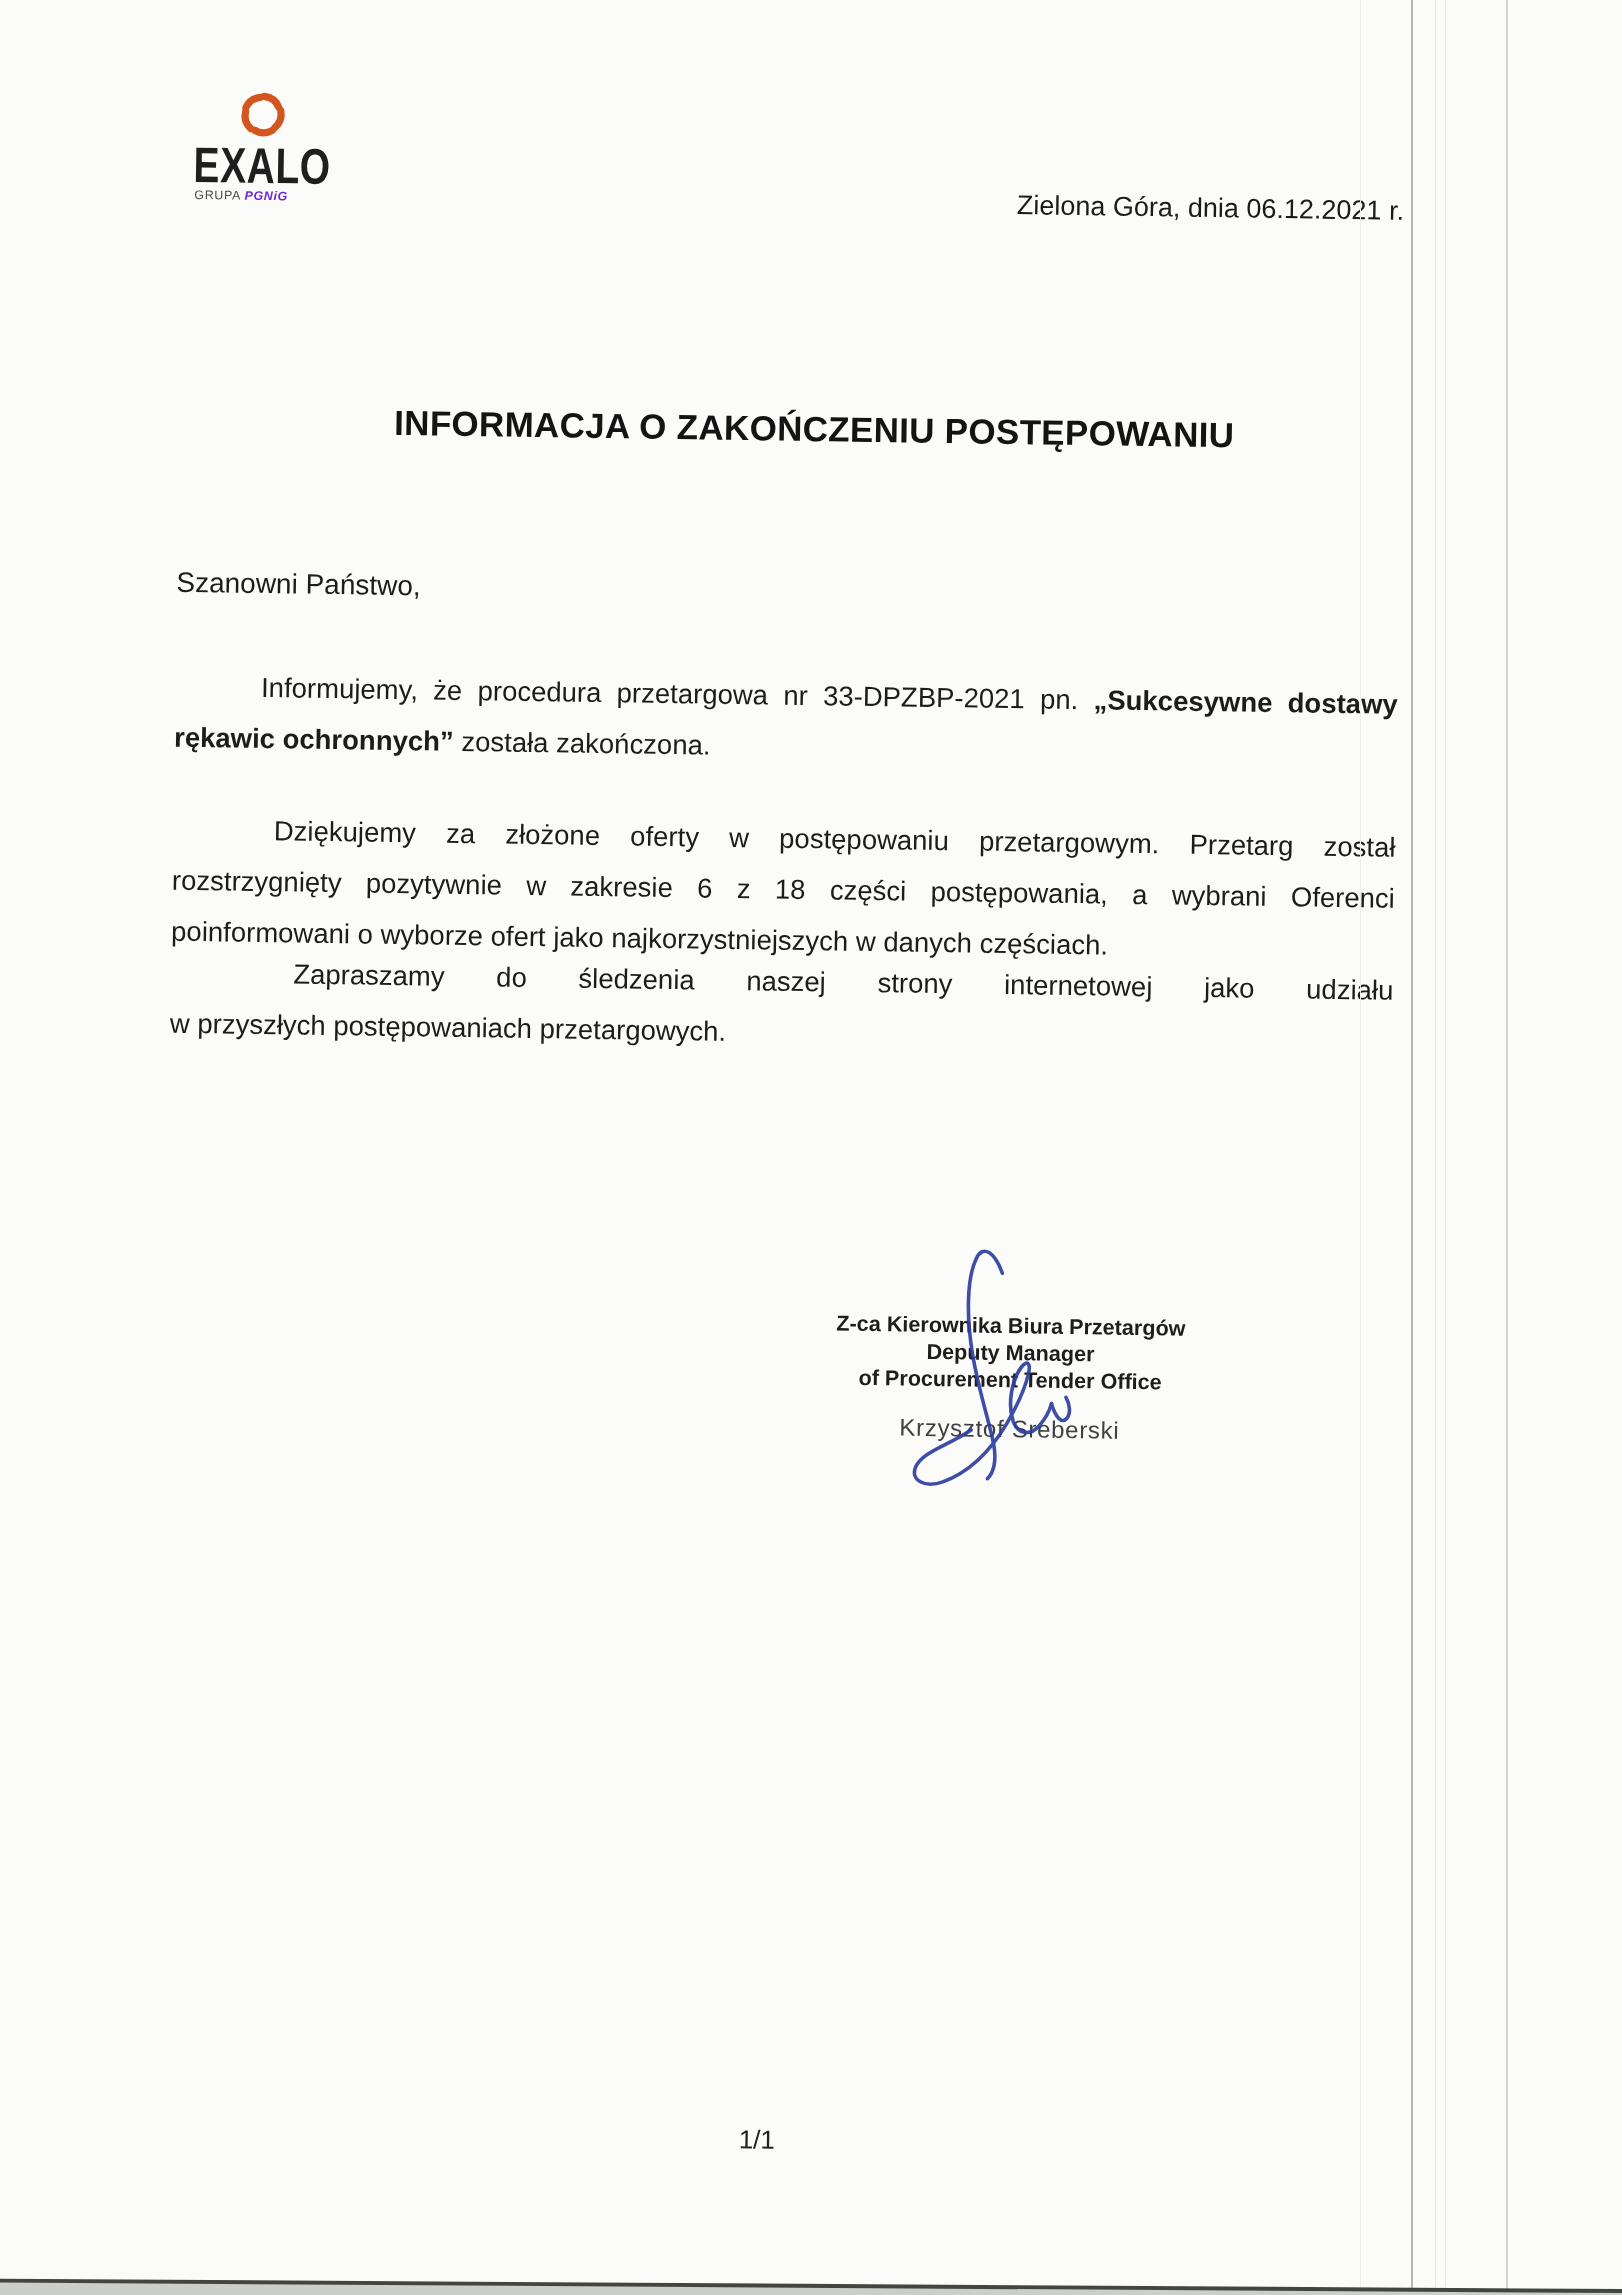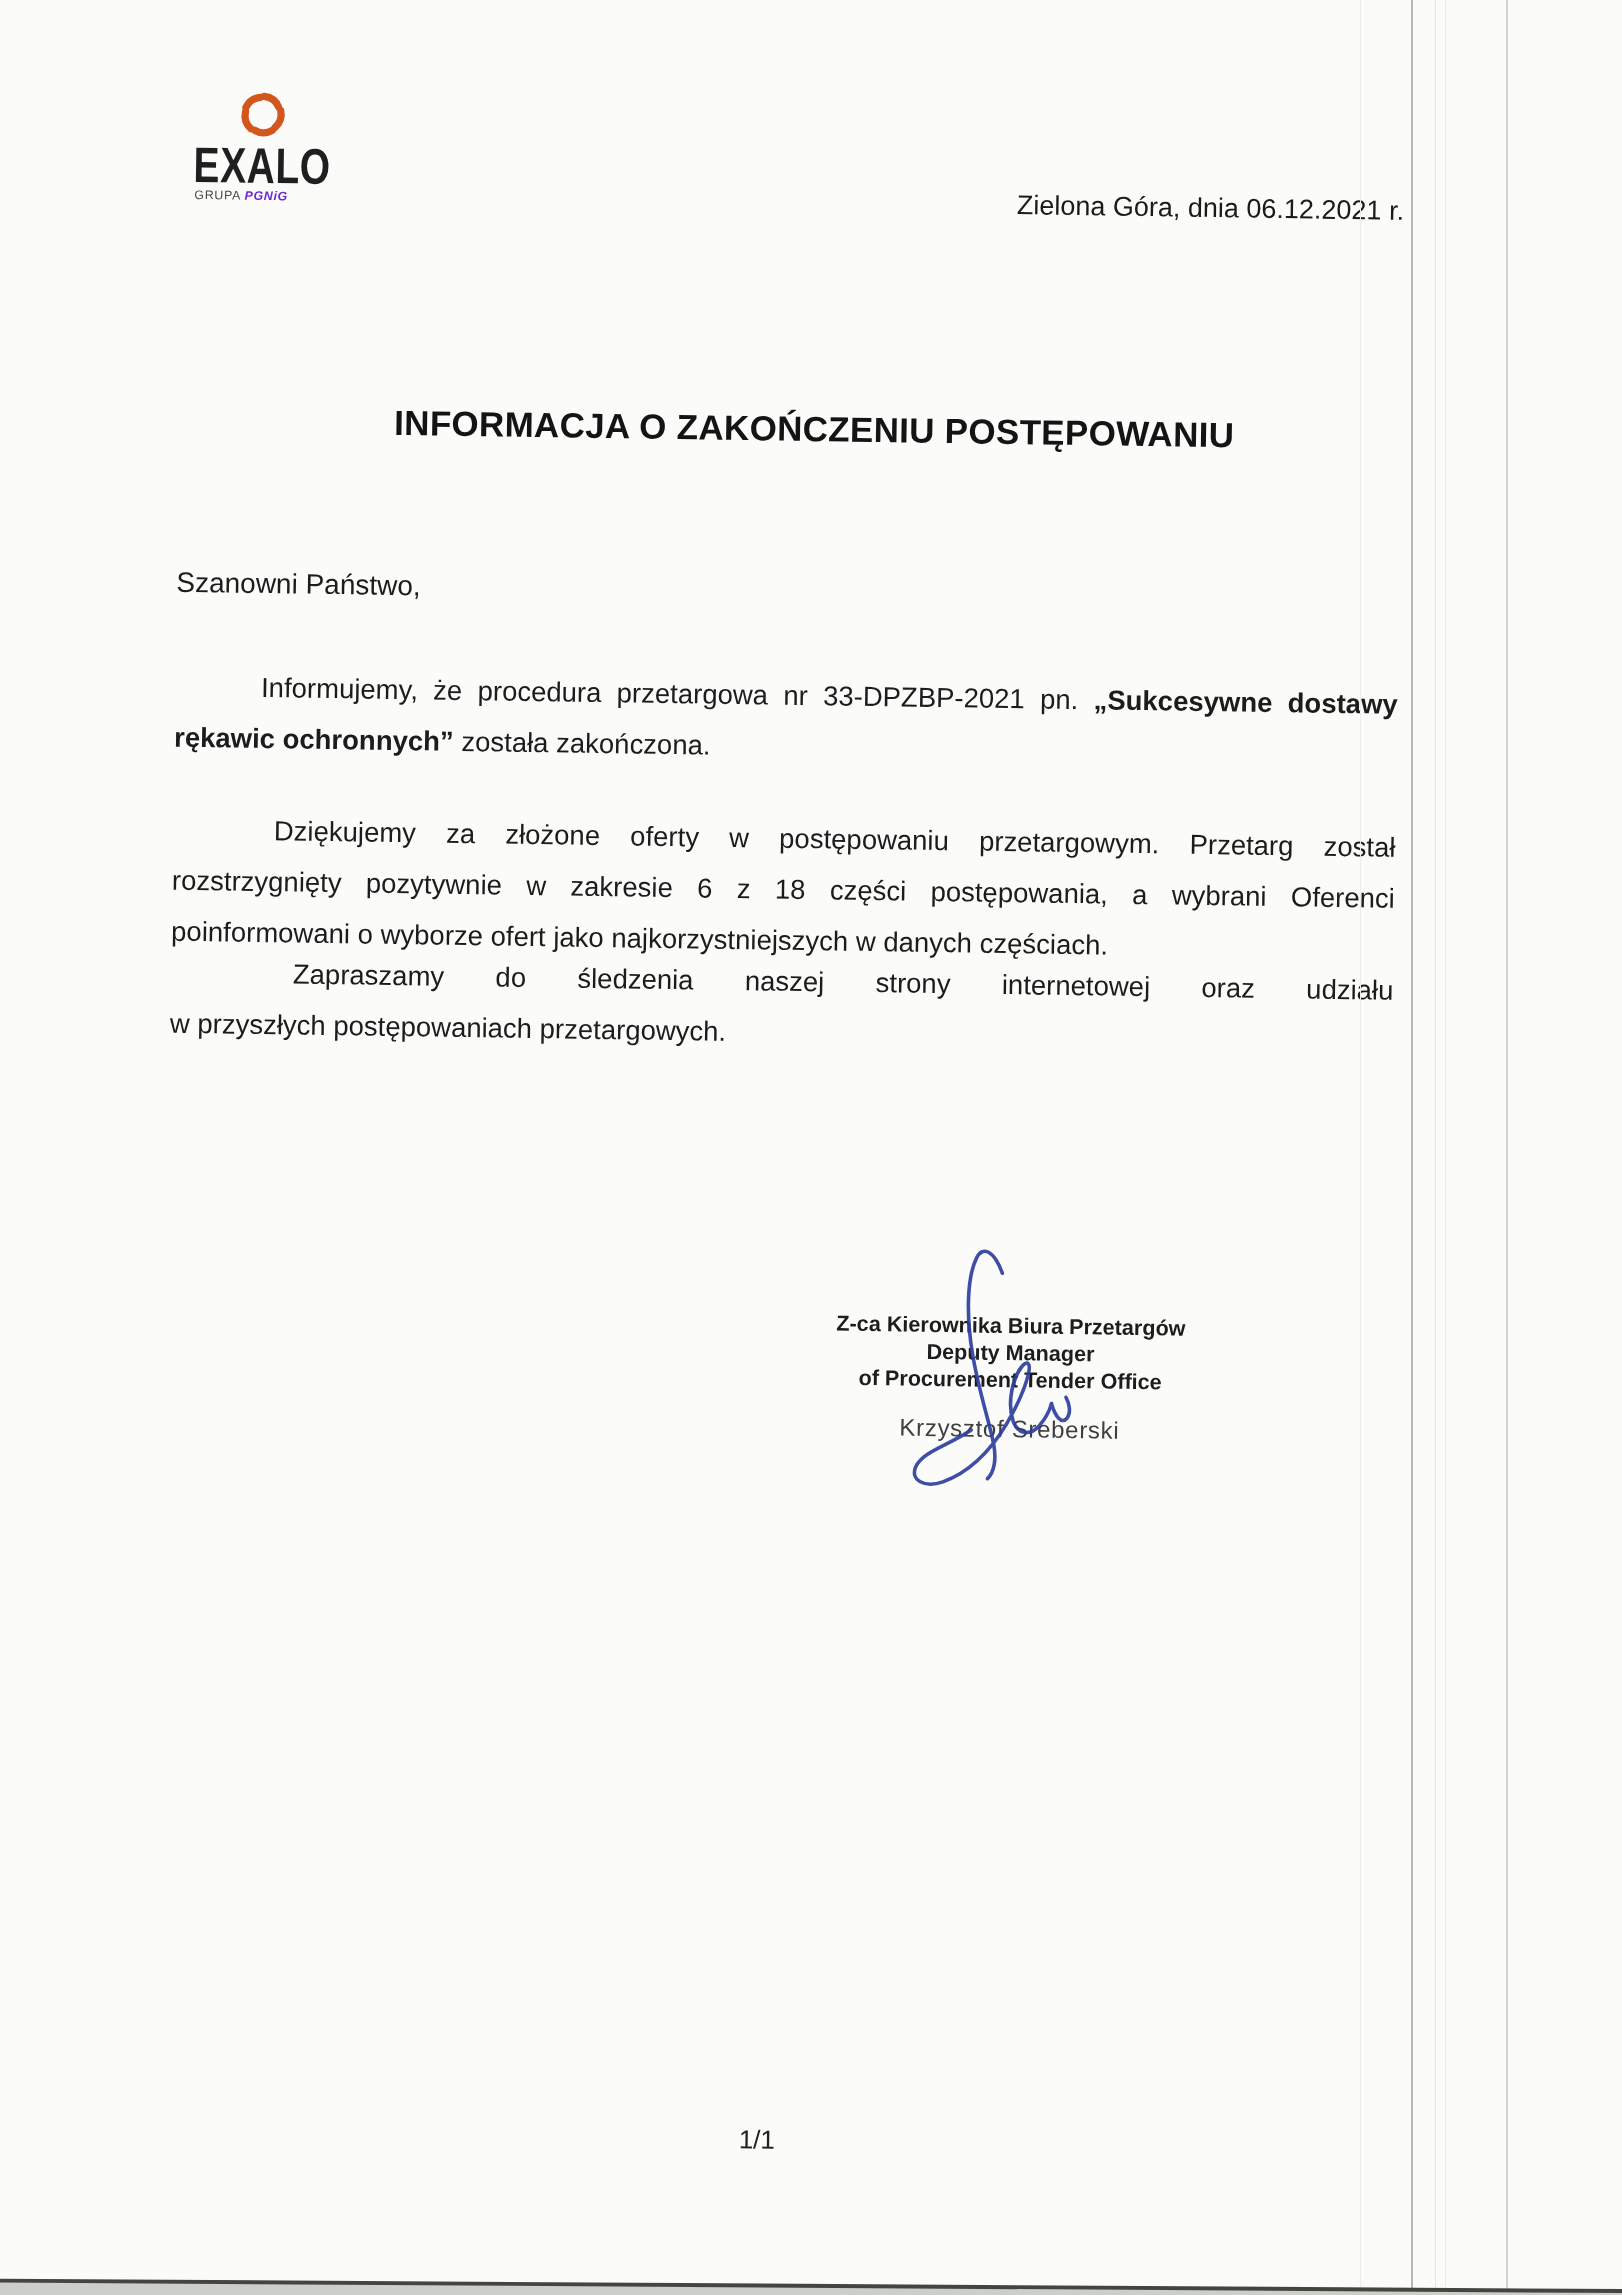--- a/index.html
+++ b/index.html
@@ -137,21 +137,21 @@
       </div>
     <div class="para" id="para3">
         <div class="line stretch">
           <span class="indent"></span>
           <span>Zapraszamy</span>
           <span>do</span>
           <span>śledzenia</span>
           <span>naszej</span>
           <span>strony</span>
           <span>internetowej</span>
-          <span>oraz</span>
+          <span>jako</span>
           <span>udziału</span>
         </div>
         <div class="line"><span>w przyszłych postępowaniach przetargowych.</span></div>
       </div>
 
     <div class="sig-block">
       <div>
           <div class="role-line">Z-ca Kierownika Biura Przetargów</div>
           <div class="role-line">Deputy Manager</div>
           <div class="role-line">of Procurement Tender Office</div>

